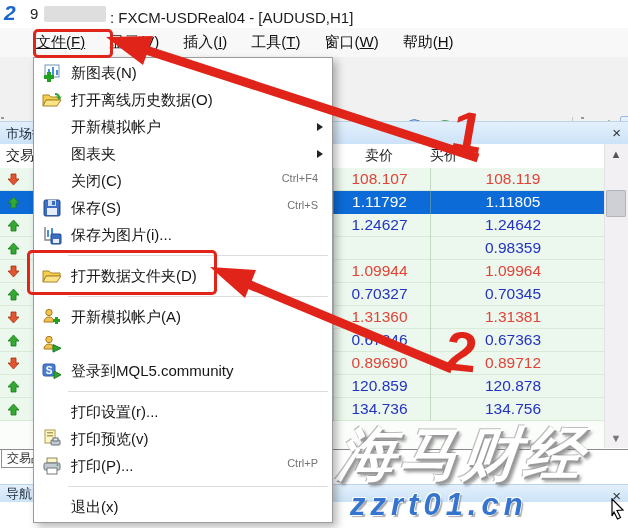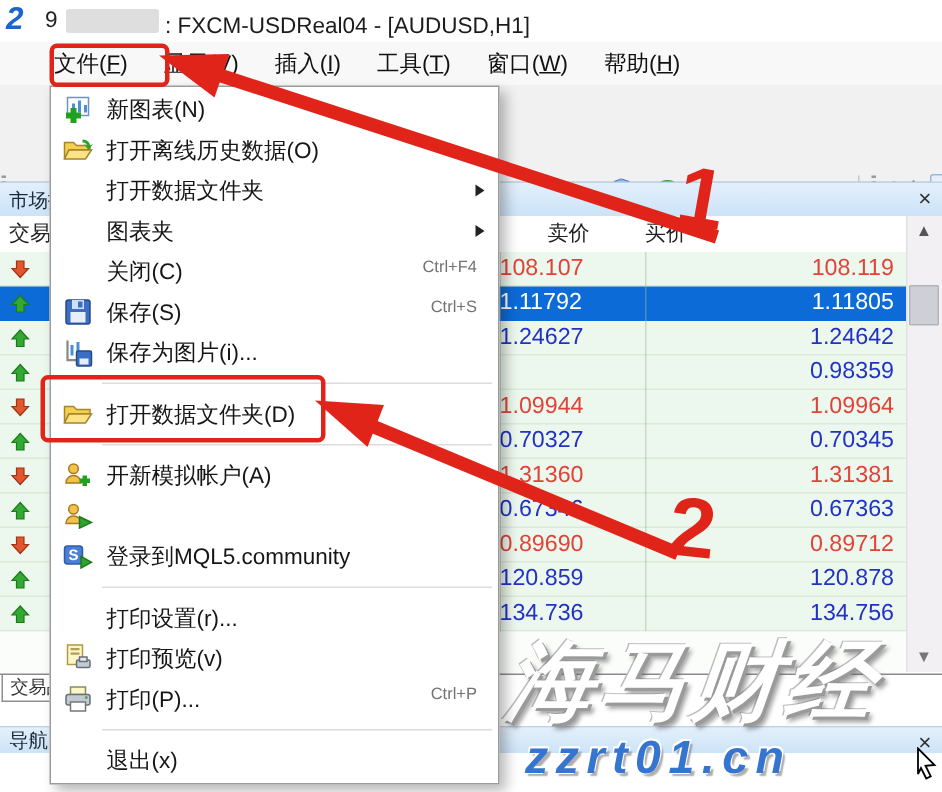--- a/index.html
+++ b/index.html
@@ -12,21 +12,21 @@
   #mt-logo{left:4px;top:2px;width:22px;height:22px;font-size:21px;font-weight:bold;font-style:italic;color:#1a66cc;line-height:22px;}
   #acct{left:30px;top:5px;font-size:15px;color:#222;}
   #redact{left:44px;top:6px;width:62px;height:16px;background:#dedede;border-radius:2px;}
   #wtitle{left:110px;top:9px;font-size:15px;color:#1c1c1c;text-align:right;}
 
   
   #menubar{left:0;top:28px;width:628px;height:29px;background:#f8f8f8;display:flex;align-items:center;border-bottom:1px solid #e3e3e3;}
   #childchart-icon{left:4px;top:33px;width:18px;height:16px;border:1px solid #8aa6c6;background:#fff;}
   #childchart-icon i{position:absolute;background:#4a90d9;width:2px;}
   .mb-item{padding:0 12px;font-size:15px;color:#111;white-space:nowrap;}
-  .mb-item:first-child{margin-left:24px;}
+  .mb-item:first-child{margin-left:24px;text-decoration:underline;}
   .mb-item .u{text-decoration:underline;}
 
   
   #toolbar{left:0;top:57px;width:628px;height:64px;background:#f1f1f1;border-bottom:1px solid #c9c9c9;}
   .grip{width:3px;background-image:repeating-linear-gradient(#9a9a9a 0 2px,transparent 2px 4px);}
   .vline{width:1px;background:#c5c5c5;}
   .tbtext{font-size:15px;color:#222;white-space:nowrap;}
   .tf{width:28px;text-align:center;font-size:13px;color:#555;line-height:22px;border:1px solid transparent;}
   .tf.active{border:1px solid #8ca8c8;background:#fafcff;border-radius:2px;color:#333;}
   .toolbtn{display:flex;align-items:center;justify-content:center;}
@@ -36,22 +36,22 @@
   #mw-title{left:0;top:121px;width:628px;height:23px;background:linear-gradient(#e3f0fc,#cbe2f7);border-top:1px solid #bcd4ea;display:flex;align-items:center;}
   #mw-title .t{margin-left:6px;font-size:13px;color:#1b2a3a;}
   .panel-x{position:absolute;right:7px;top:2px;font-size:15px;color:#333;line-height:18px;}
   #mw-header{left:0;top:144px;width:628px;height:24px;background:#fff;border-bottom:1px solid #d9d9d9;font-size:14px;color:#222;}
   #col-symbol{position:absolute;left:6px;top:3px;}
   #col-sell{position:absolute;left:333px;top:3px;width:92px;text-align:center;}
   #col-buy{position:absolute;left:430px;top:3px;width:168px;text-align:left;}
   #mw-rows{left:0;top:168px;width:604px;height:253px;background:#ecf7ed;}
   .mrow{position:relative;height:23px;border-bottom:1px solid #d9ead9;box-sizing:border-box;font-size:15.5px;}
   .mrow .arr{position:absolute;left:7px;top:5px;width:13px;height:13px;}
-  .mrow .sell{position:absolute;left:333px;width:93px;text-align:left;line-height:22px;}
-  .mrow .buy{position:absolute;left:430px;width:166px;text-align:right;line-height:22px;}
+  .mrow .sell{position:absolute;left:333px;width:93px;text-align:center;line-height:22px;}
+  .mrow .buy{position:absolute;left:430px;width:166px;text-align:center;line-height:22px;}
   .c-red{color:#e04338;} .c-blue{color:#2233c4;}
   .mrow.sel{background:#0d6bd7;border-bottom:none;}
   .mrow.sel .sell,.mrow.sel .buy{color:#fff;}
   .colline{top:168px;width:1px;height:253px;background:rgba(150,185,150,.45);}
   #mw-empty{left:0;top:421px;width:604px;height:28px;background:#fbfdfb;}
   #mw-bline{left:0;top:449px;width:628px;height:1px;background:#8a8a8a;}
   #tabarea{left:0;top:450px;width:628px;height:34px;background:#fff;}
   #mw-tab{position:absolute;left:1px;top:0;width:86px;height:18px;border:1px solid #909090;border-top:none;background:#fff;font-size:12px;color:#333;line-height:17px;padding-left:5px;box-sizing:border-box;}
 
   
@@ -325,21 +325,21 @@
     </div>
     <div class="mi">
       <svg class="ic" viewBox="0 0 20 20">
           <path d="M1 5h6l2 2h9v3H4L1 16z" fill="#f5cf4e" stroke="#a8842a"></path>
           <path d="M1 16l3-6h15l-4 6z" fill="#fbe386" stroke="#a8842a"></path>
           <path d="M13 3c3 0 5 2 5 4l2-1-3 4-3-4 2 1c0-1-1-2-3-2z" fill="#2fa32f"></path>
         </svg>
       <span class="lb">打开离线历史数据(O)</span>
     </div>
     <div class="mi">
-      <span class="lb">打开数据文件夹</span>
+      <span class="lb">开新模拟帐户</span>
       <span class="sub"></span>
     </div>
     <div class="mi">
       <span class="lb">图表夹</span>
       <span class="sub"></span>
     </div>
     <div class="mi">
       <span class="lb">关闭(C)</span>
       <span class="sc">Ctrl+F4</span>
     </div>

